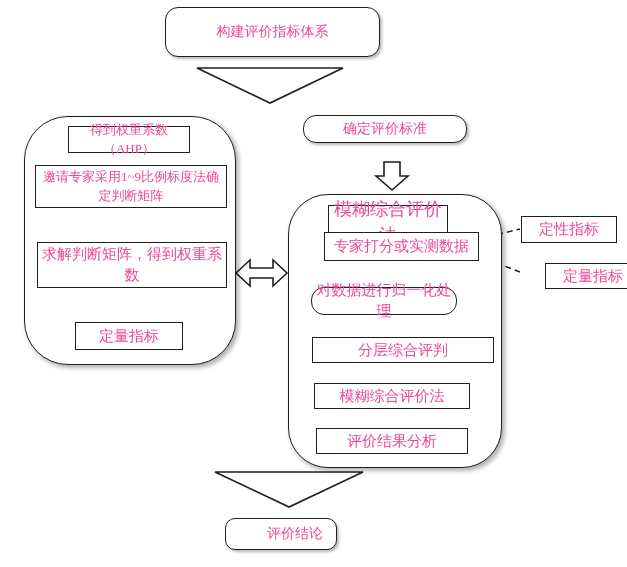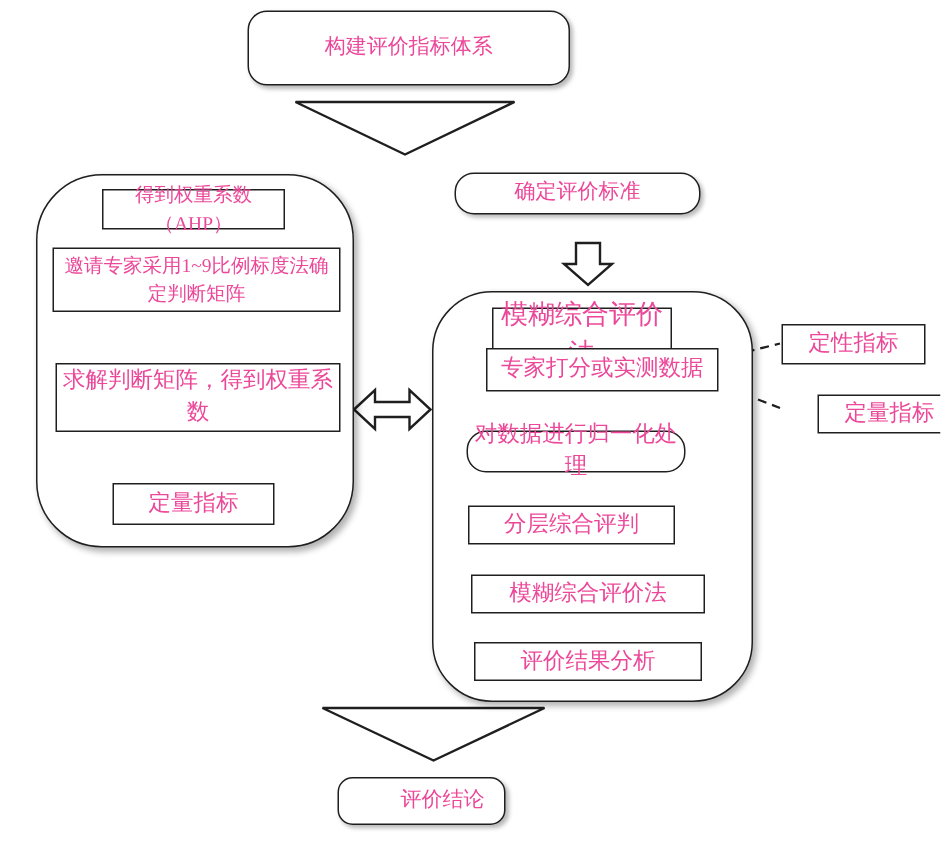--- a/index.html
+++ b/index.html
@@ -25,21 +25,21 @@
 
   .b-top{left:165px;top:7px;width:215px;height:50px;}
   .b-ahp-title{left:68px;top:126px;width:122px;height:27px;font-size:13px;}
   .b-ahp-s1{left:35px;top:165px;width:192px;height:43px;font-size:13px;}
   .b-ahp-s2{left:37px;top:242px;width:190px;height:46px;}
   .b-ahp-s3{left:75px;top:322px;width:108px;height:28px;}
   .b-criteria{left:303px;top:115px;width:164px;height:28px;}
   .b-fz-title{left:328px;top:205px;width:120px;height:35px;font-size:18px;}
   .b-fz-s1{left:312px;top:232px;width:155px;height:29px;margin-left:12px;}
   .b-fz-s2{left:311px;top:287px;width:146px;height:28px;border-radius:13px;}
-  .b-fz-s3{left:312px;top:337px;width:138px;height:26px;text-align:center;}
+  .b-fz-s3{left:312px;top:337px;width:182px;height:26px;text-align:center;}
   .b-fz-s4{left:314px;top:383px;width:156px;height:26px;}
   .b-fz-s5{left:316px;top:428px;width:152px;height:26px;}
   .b-qual{left:521px;top:216px;width:96px;height:27px;}
   .b-quan{left:521px;top:263px;width:96px;height:26px;margin-left:24px;}
   .b-concl{left:225px;top:518px;width:112px;height:32px;border-radius:10px;padding-left:32px;}
 </style>
 </head>
 <body>
 
 <div id="canvas">

